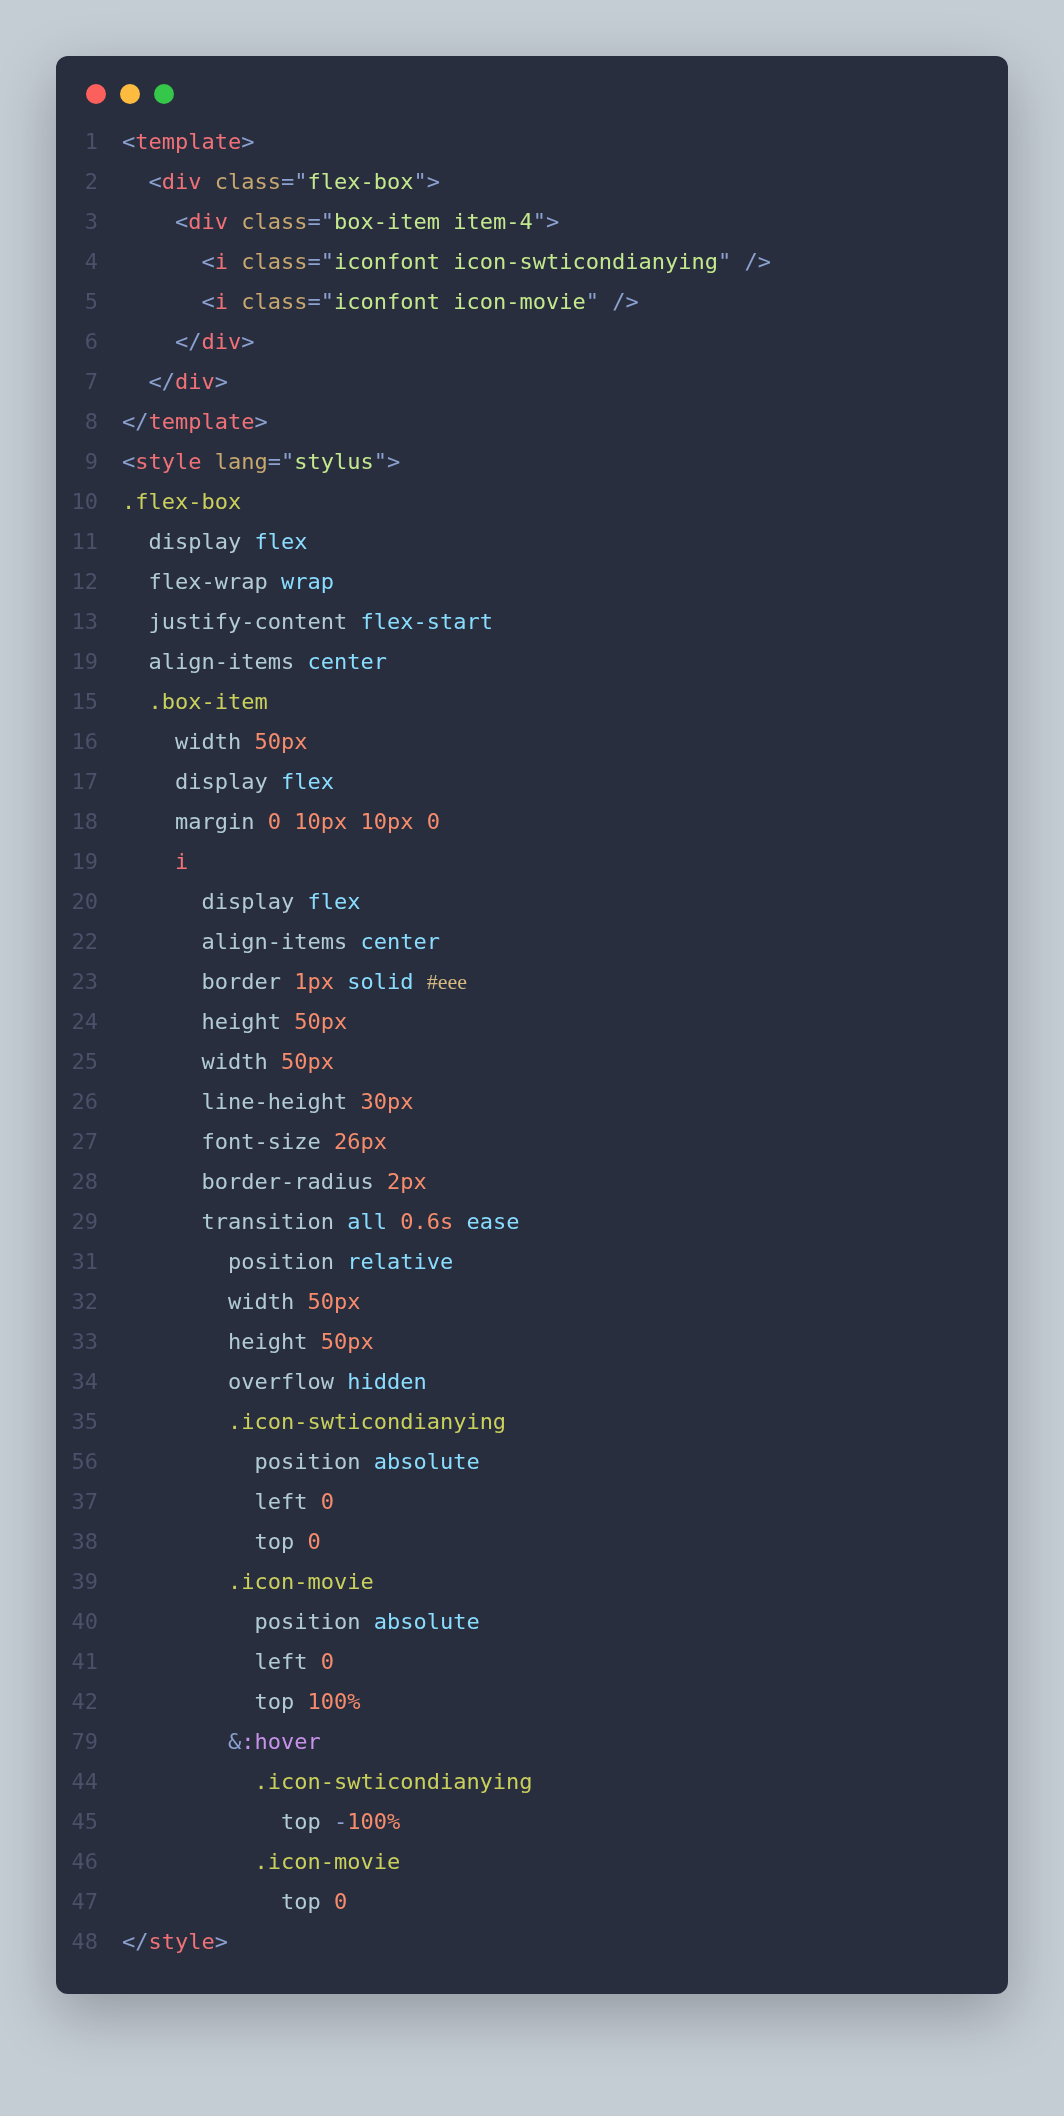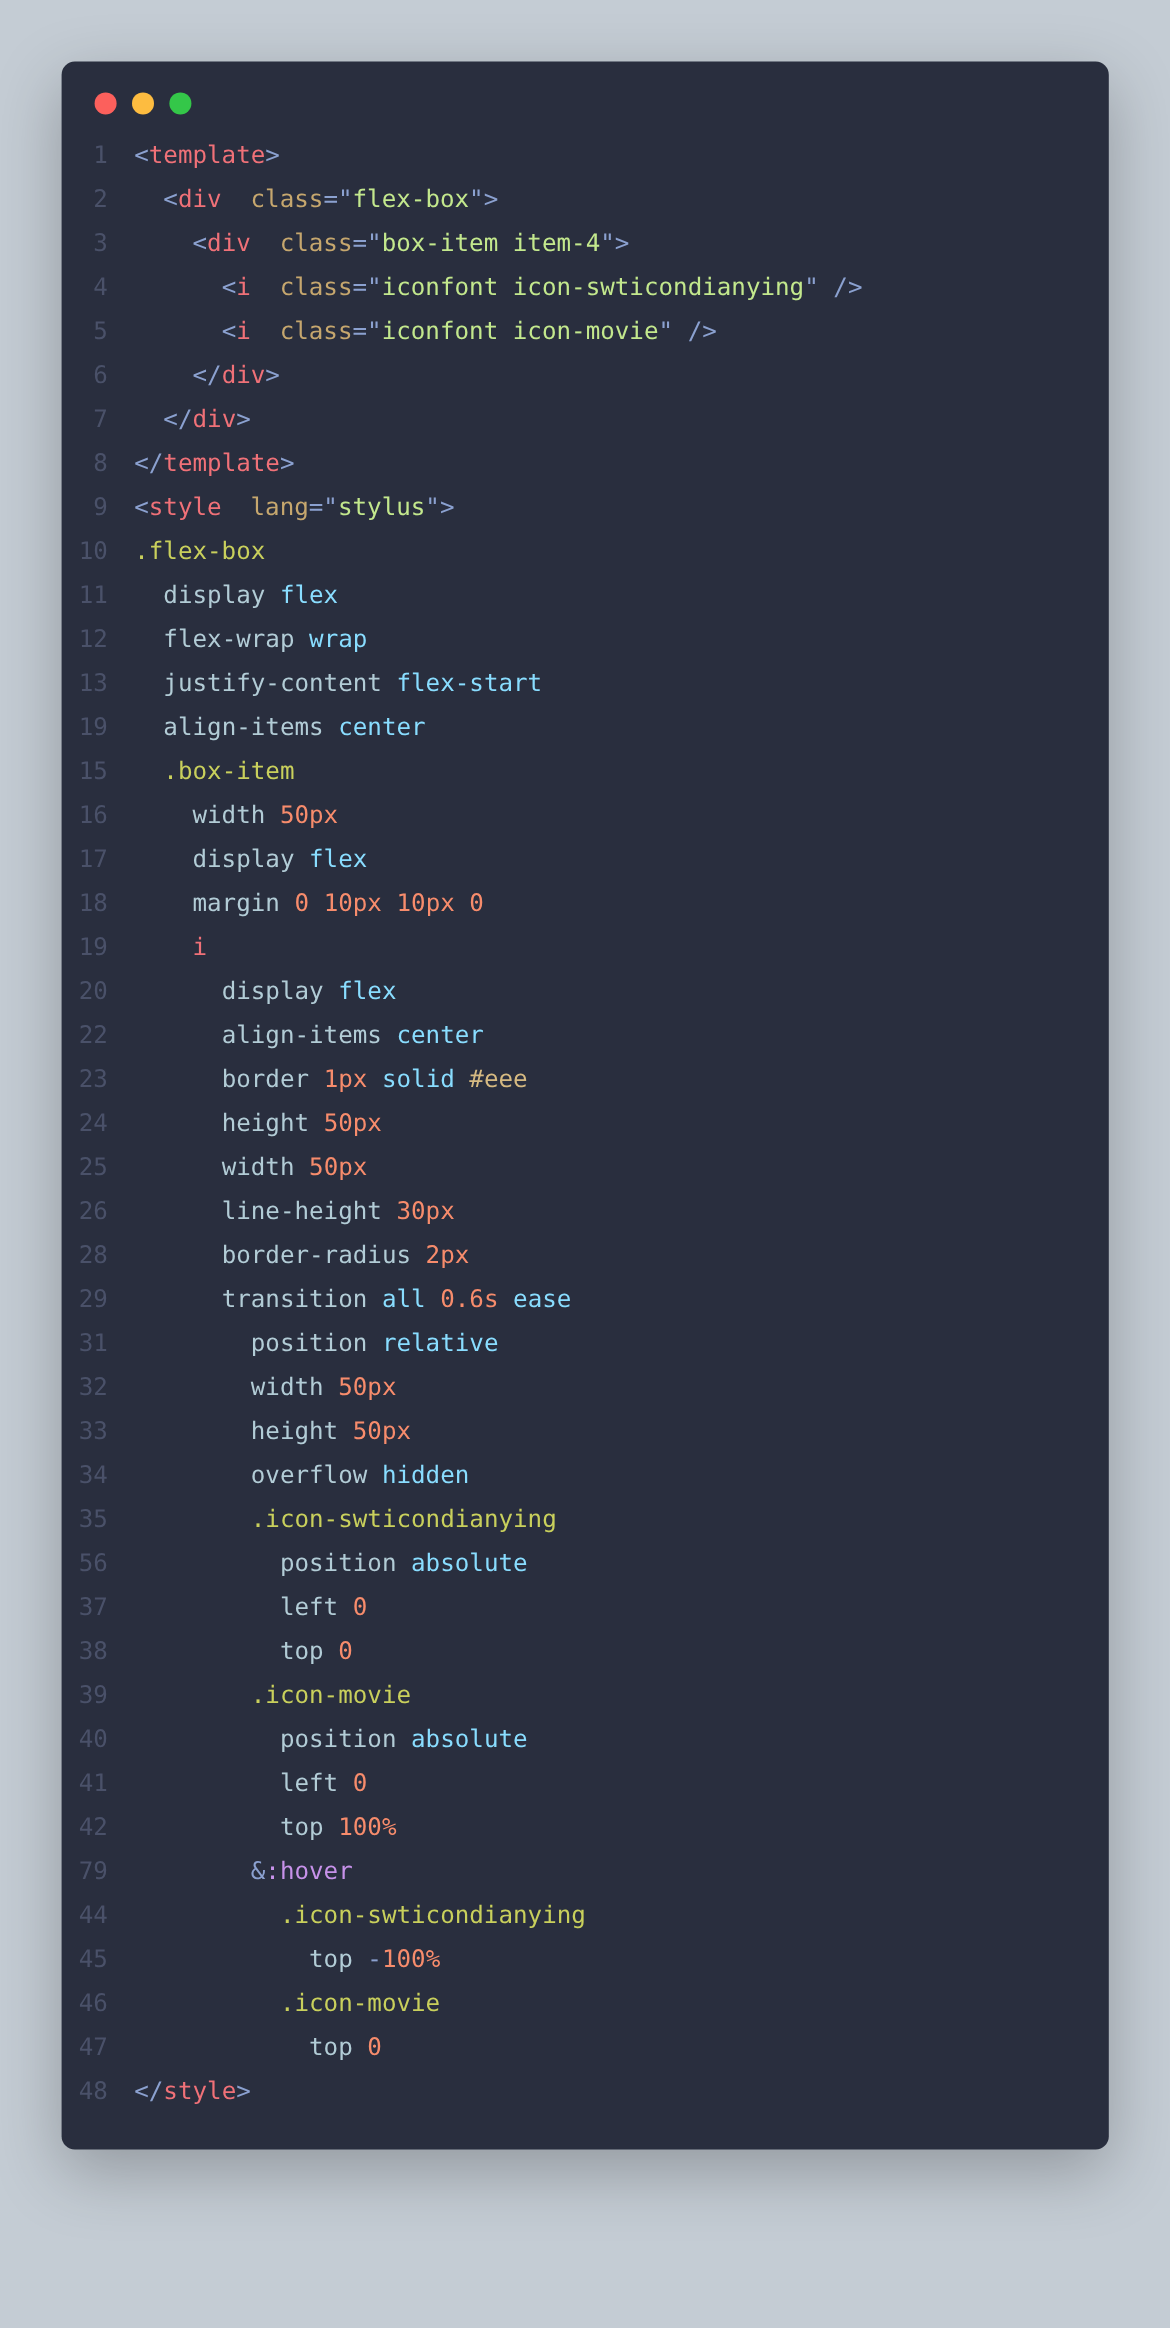--- a/index.html
+++ b/index.html
@@ -61,28 +61,28 @@
     width:66px;
     text-align:right;
     color:var(--ln-color);
     flex-shrink:0;
     padding-right:24px;
     user-select:none;
   }
   .content{color:var(--text-default);flex:1;}
   .angle{color:var(--tag-angle);}
   .tag{color:var(--tag-red);}
-  .attr{color:var(--attr-name);margin-left:13px;}
+  .attr{color:var(--attr-name);}
   .eq{color:var(--tag-angle);}
   .str{color:var(--class-name);text-align:center;}
   .q{color:var(--tag-angle);}
   .prop{color:var(--prop);}
   .valteal{color:var(--value-teal);margin-top:33px;}
   .valorange{color:var(--value-orange);}
-  .hex{color:var(--hex);}
+  .hex{color:var(--hex);font-family:Liberation Serif, serif;}
   .pseudo{color:var(--pseudo);}
   .amp{color:var(--tag-angle);}
   .sel2{color:#c9d05c;}
 </style>
 </head>
 <body>
 
 <div class="editor">
   <div class="titlebar">
     <div class="dot red"></div>
@@ -135,20 +135,21 @@
     <div class="line"><span class="ln">22</span><span class="content">      <span class="prop">align-items</span> <span class="valteal">center</span></span></div>
 
     <div class="line"><span class="ln">23</span><span class="content">      <span class="prop">border</span> <span class="valorange">1px</span> <span class="valteal">solid</span> <span class="hex">#eee</span></span></div>
 
     <div class="line"><span class="ln">24</span><span class="content">      <span class="prop">height</span> <span class="valorange">50px</span></span></div>
 
     <div class="line"><span class="ln">25</span><span class="content">      <span class="prop">width</span> <span class="valorange">50px</span></span></div>
 
     <div class="line"><span class="ln">26</span><span class="content">      <span class="prop">line-height</span> <span class="valorange">30px</span></span></div>
 
+    <div class="line"><span class="ln">27</span><span class="content">      <span class="prop">font-size</span> <span class="valorange">26px</span></span></div>
 
     <div class="line"><span class="ln">28</span><span class="content">      <span class="prop">border-radius</span> <span class="valorange">2px</span></span></div>
 
     <div class="line"><span class="ln">29</span><span class="content">      <span class="prop">transition</span> <span class="valteal">all</span> <span class="valorange">0.6s</span> <span class="valteal">ease</span></span></div>
 
 
     <div class="line"><span class="ln">31</span><span class="content">        <span class="prop">position</span> <span class="valteal">relative</span></span></div>
 
     <div class="line"><span class="ln">32</span><span class="content">        <span class="prop">width</span> <span class="valorange">50px</span></span></div>
 

